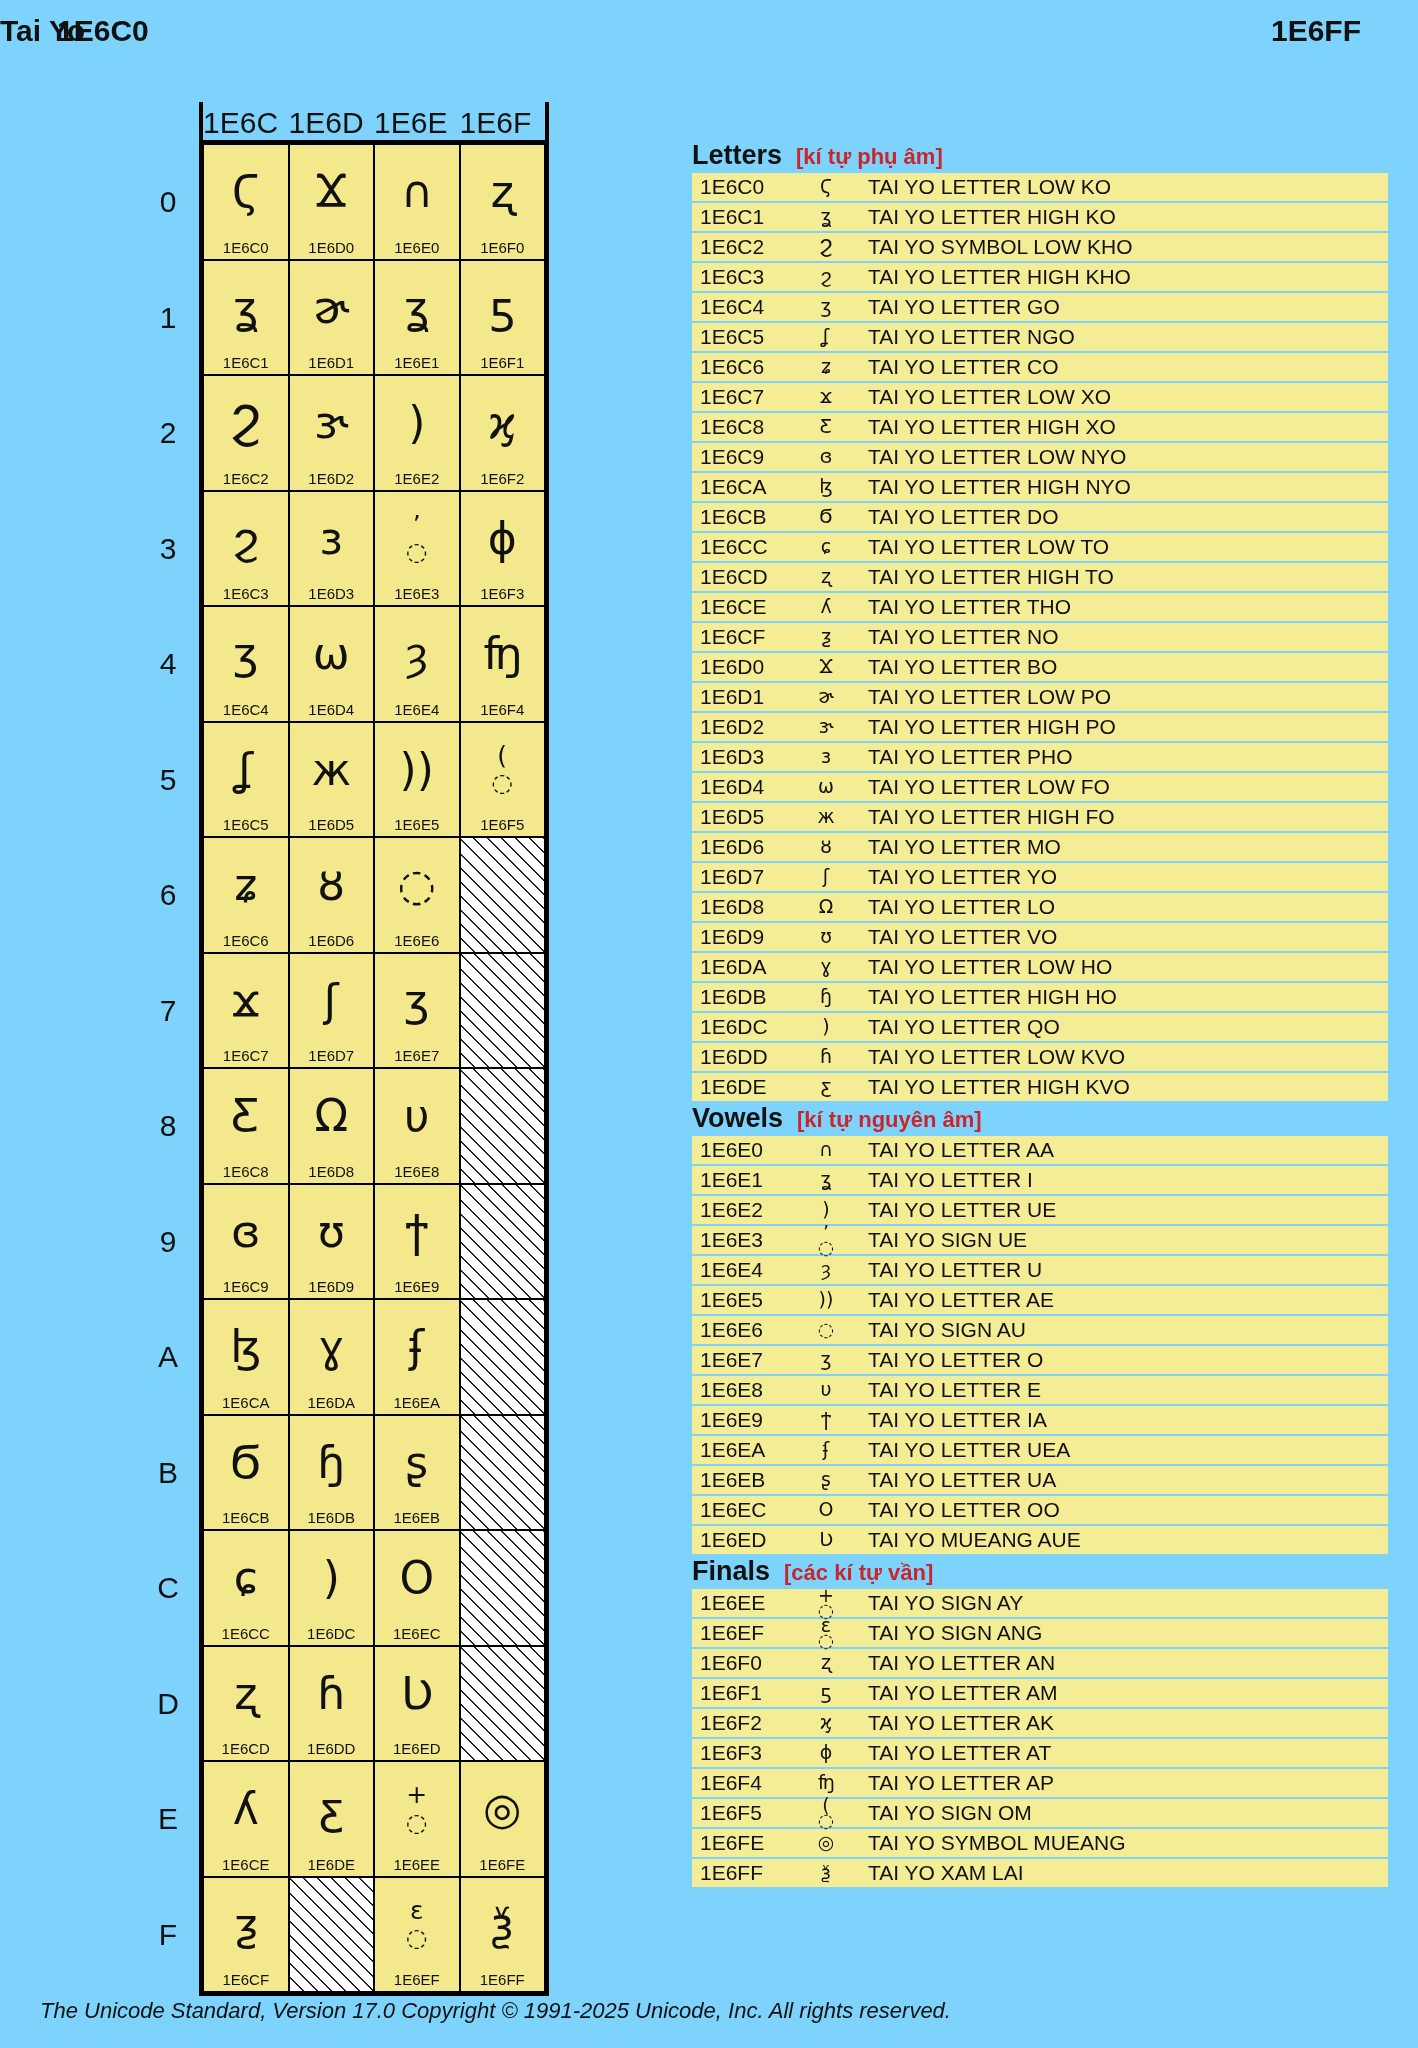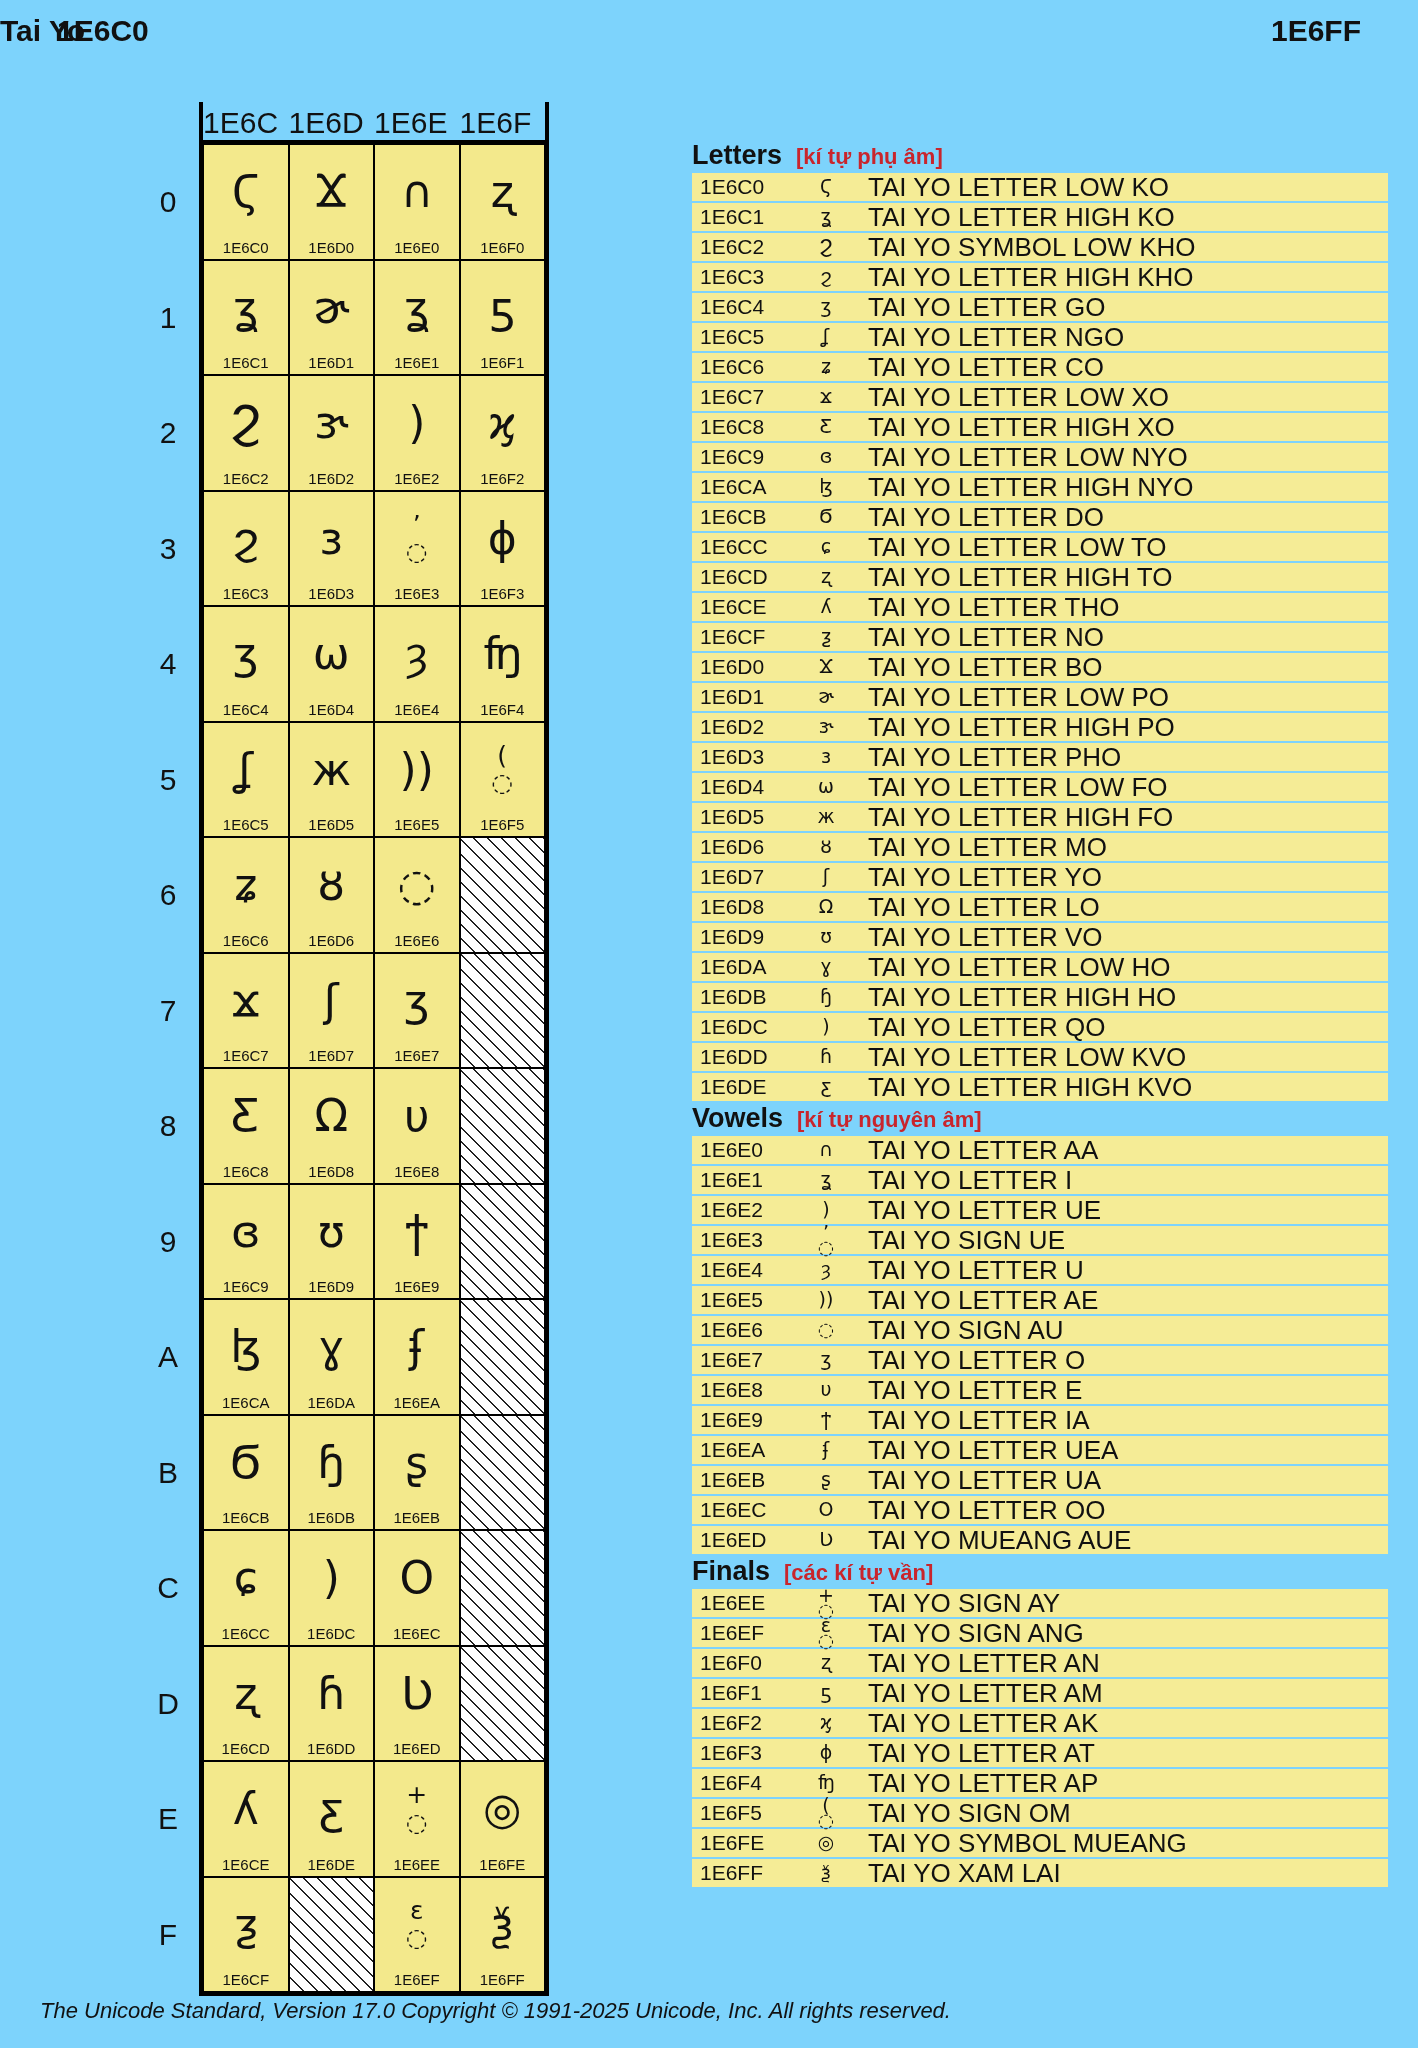--- a/index.html
+++ b/index.html
@@ -32,21 +32,21 @@
   .sections{position:absolute;left:692px;top:140px;width:696px;}
   .sec{margin:0;}
   .sec + .sec{margin-top:1px;}
   .sec-head{height:26px;margin-bottom:7px;white-space:nowrap;}
   .sec-head .t{font-size:27px;font-weight:bold;color:#111;}
   .sec-head .s{font-size:22px;font-weight:bold;color:#C9252C;margin-left:14px;}
   .crow{display:flex;align-items:center;height:28px;margin-bottom:2px;background:#F5EC96;}
   .crow .code{width:84px;padding-left:8px;font-size:21px;flex:none;}
   .crow .gl{width:84px;flex:none;text-align:center;font-family:"DejaVu Sans",sans-serif;
             font-size:19px;white-space:pre;line-height:0.8;}
-  .crow .nm{font-size:26px;white-space:nowrap;}
+  .crow .nm{font-size:21px;white-space:nowrap;}
 
   
   .footer{position:absolute;left:40px;top:1998px;font-size:22px;font-style:italic;}
 </style>
 </head>
 <body>
 
 <div class="page">
 
   <div class="hdr left">1E6C0</div>

